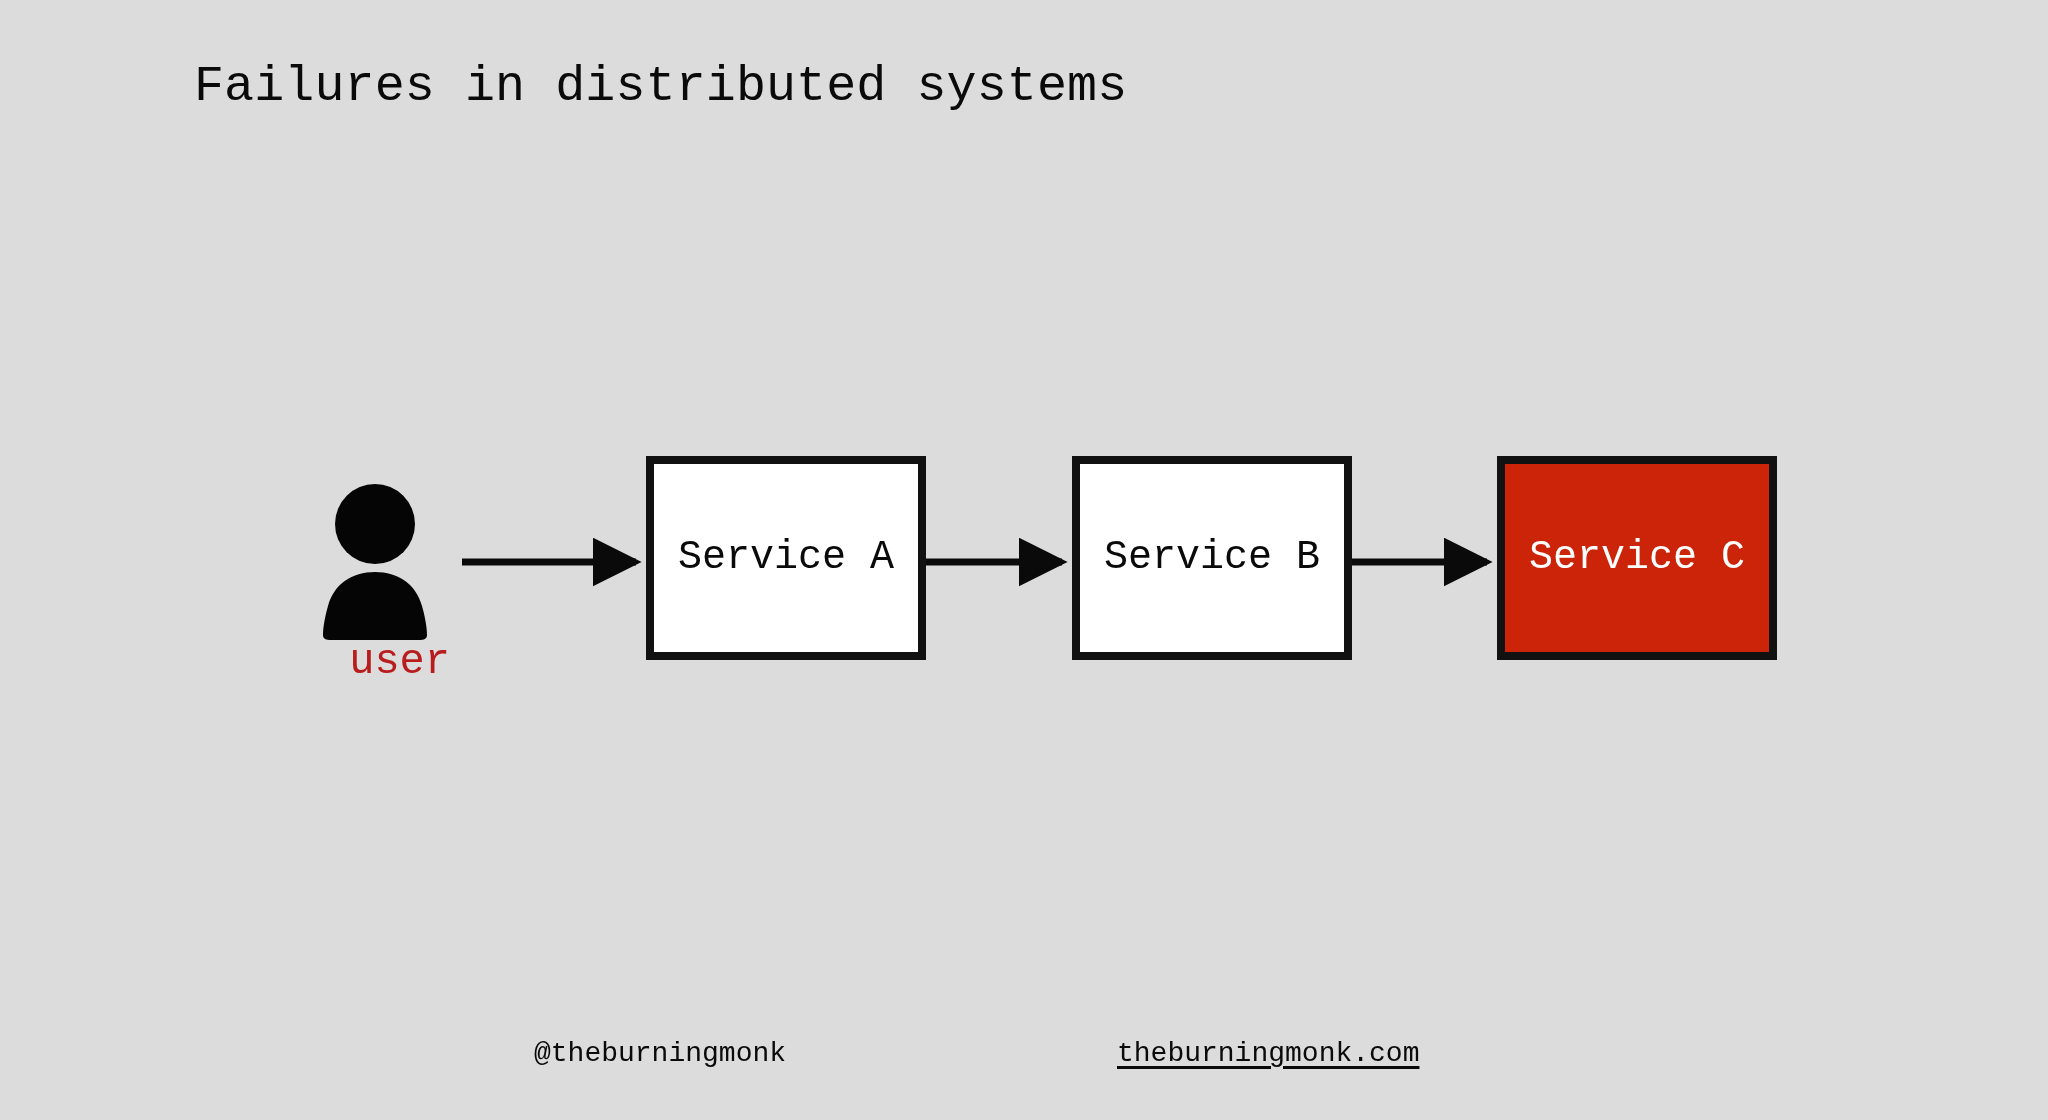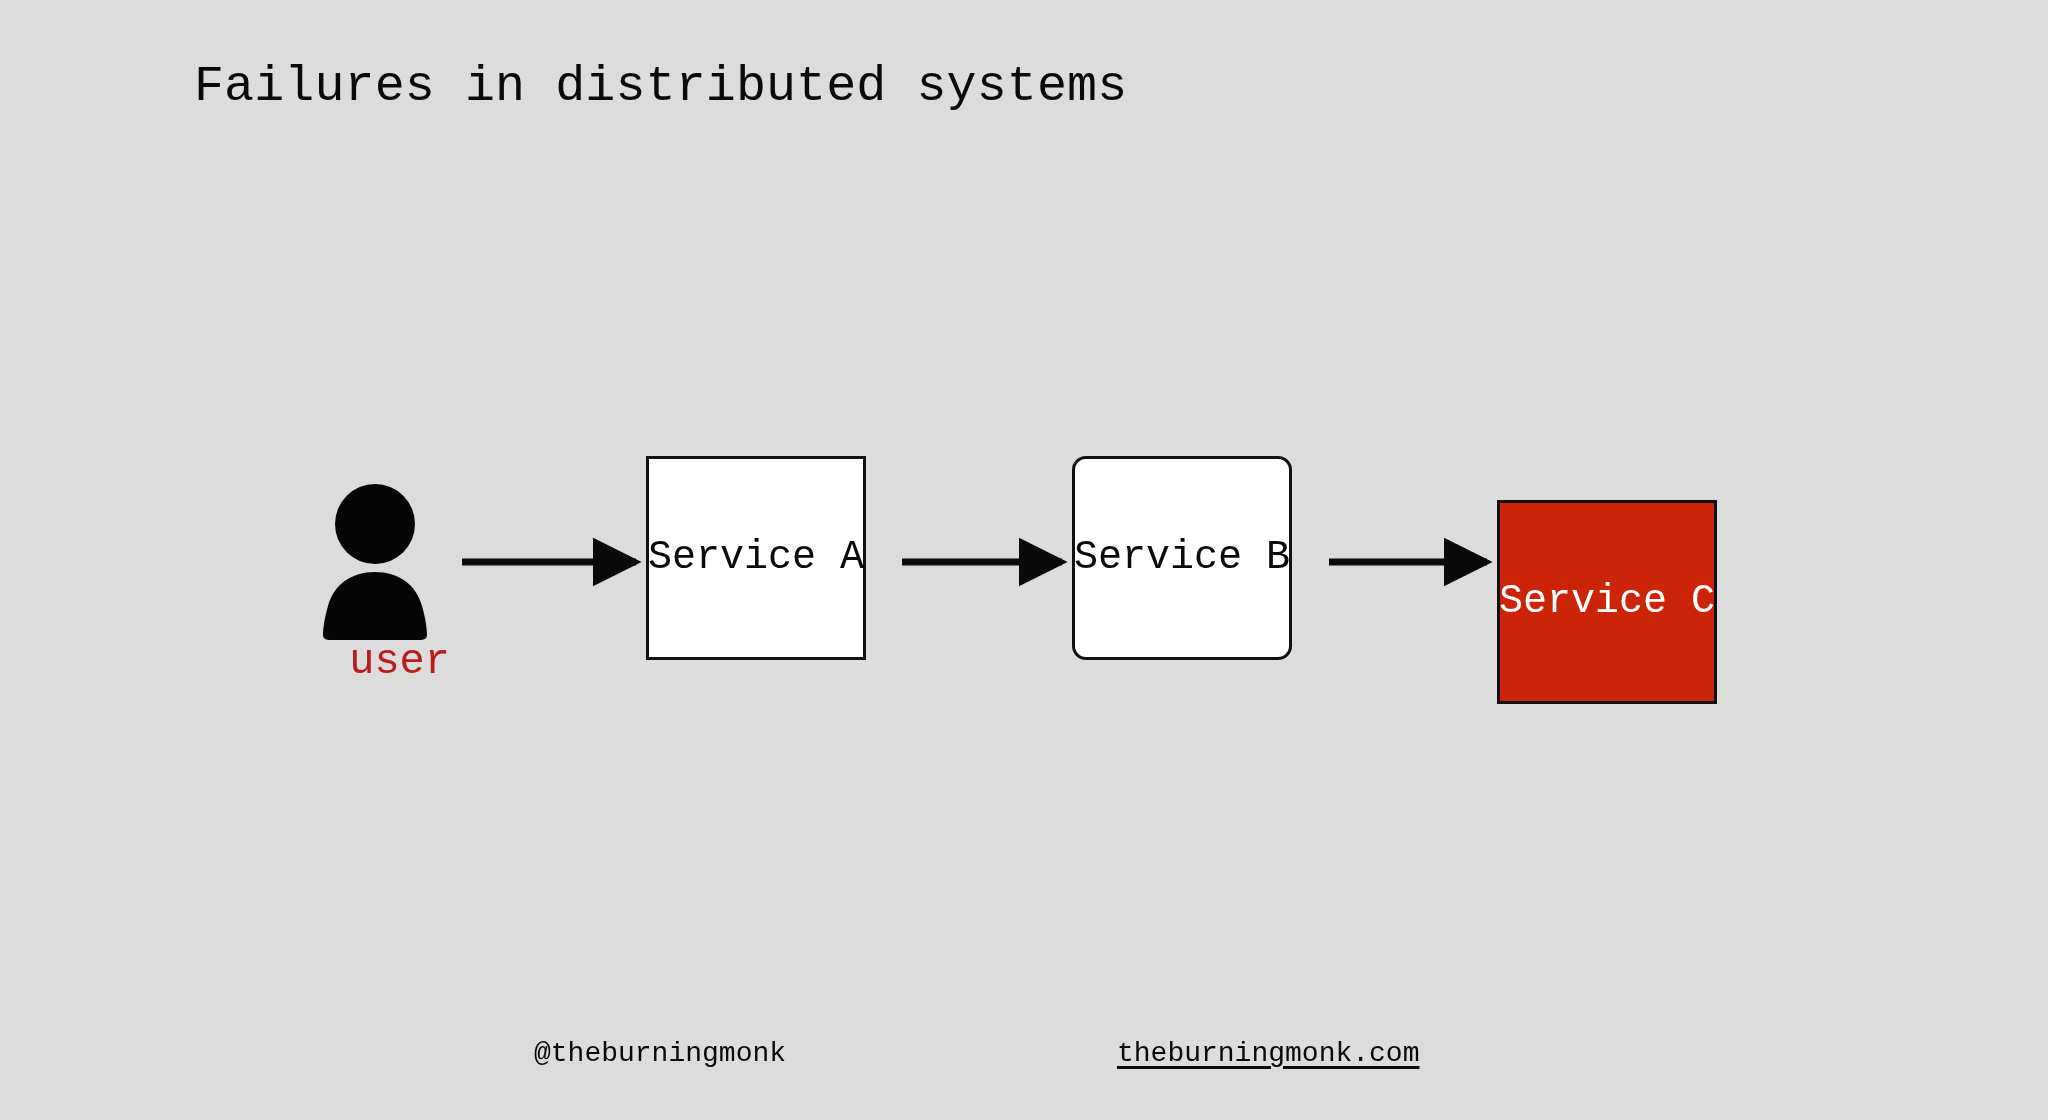--- a/index.html
+++ b/index.html
@@ -72,23 +72,23 @@
     text-align: right;
     font-size: 42px;
     color: #b91c1c;
     white-space: nowrap;
   }
 
   
   .node {
     position: absolute;
     top: 456px;
-    width: 220px;
+    width: 280px;
     height: 204px;
-    border: 3px solid #701a75;
+    border: 8px solid #701a75;
     box-sizing: border-box;
     display: flex;
     align-items: center;
     justify-content: center;
   }
   .node-label {
     font-size: 40px;
     line-height: 1;
     white-space: nowrap;
   }
@@ -158,25 +158,25 @@
                C 127,150 126,140 122,126
                C 116,104 98,92 75,92 Z" fill="#050505"></path>
     </svg>
     <div class="actor-label">user</div>
   </div>
 
   <div id="node-a" class="node is-ok" style="background: rgb(255, 255, 255); border-color: rgb(17, 17, 17);">
     <span class="node-label" style="color: rgb(10, 10, 10);">Service A</span>
   </div>
 
-  <div id="node-b" class="node is-ok" style="background: rgb(255, 255, 255); border-color: rgb(17, 17, 17); border-radius: 14px;">
+  <div id="node-b" class="node is-ok" style="background: rgb(255, 255, 255); border-color: rgb(17, 17, 17);">
     <span class="node-label" style="color: rgb(10, 10, 10);">Service B</span>
   </div>
 
-  <div id="node-c" class="node is-failed" style="background: rgb(203, 36, 9); border-color: rgb(17, 17, 17); margin-top: 44px;">
+  <div id="node-c" class="node is-failed" style="background: rgb(203, 36, 9); border-color: rgb(17, 17, 17);">
     <span class="node-label" style="color: rgb(255, 255, 255);">Service C</span>
   </div>
 
   <div class="footer" id="footer-handle">@theburningmonk</div>
 
   <div class="footer" id="footer-site">theburningmonk.com</div>
 
 </div>
 
 </body></html>

